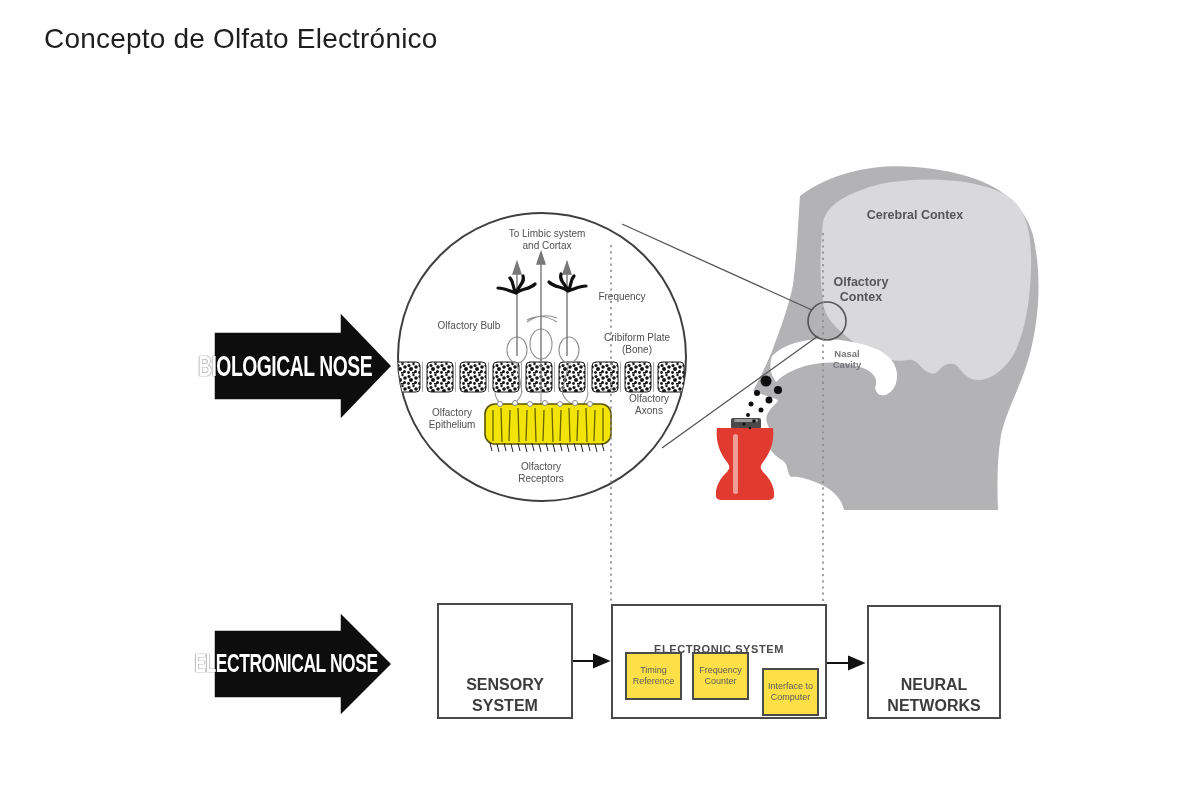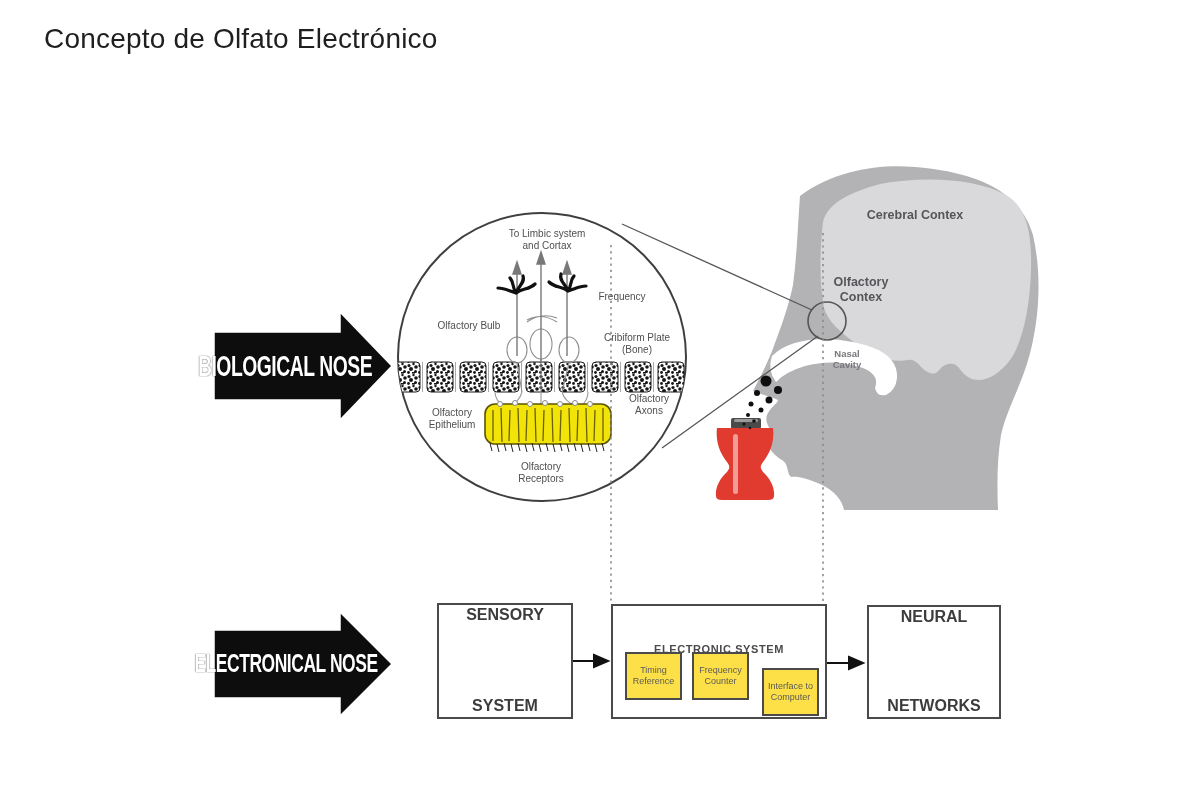--- a/index.html
+++ b/index.html
@@ -19,21 +19,21 @@
     text-align:left;white-space:nowrap;
   }
   .arrow-label{
     position:absolute;z-index:6;color:#ffffff;font-weight:bold;
     transform:translate(-50%,-50%) scale(.92,1.38);letter-spacing:-.5px;
     text-shadow:0 0 1px #000;white-space:nowrap;text-align:center;
   }
   .head-lbl{font-weight:bold;color:#56565a;}
   .box{
     position:absolute;z-index:4;background:#fff;border:2px solid #4a4a4a;
-    display:flex;flex-direction:column;align-items:center;justify-content:space-between;
+    display:flex;flex-direction:column;align-items:center;justify-content:flex-end;
     text-align:center;font-weight:bold;color:#3c3c3c;font-size:16px;line-height:1.3;
   }
   .module{
     position:absolute;background:#fde047;border:2px solid #4a4a4a;
     display:flex;flex-direction:column;align-items:center;justify-content:center;
     font-size:9px;font-weight:normal;color:#5a5a5a;line-height:1.2;text-align:center;
   }
   .elec-title{
     position:absolute;top:22px;left:0;right:0;text-align:center;
     font-size:11px;font-weight:bold;color:#4a4a4a;letter-spacing:.6px;margin-top:14px;

